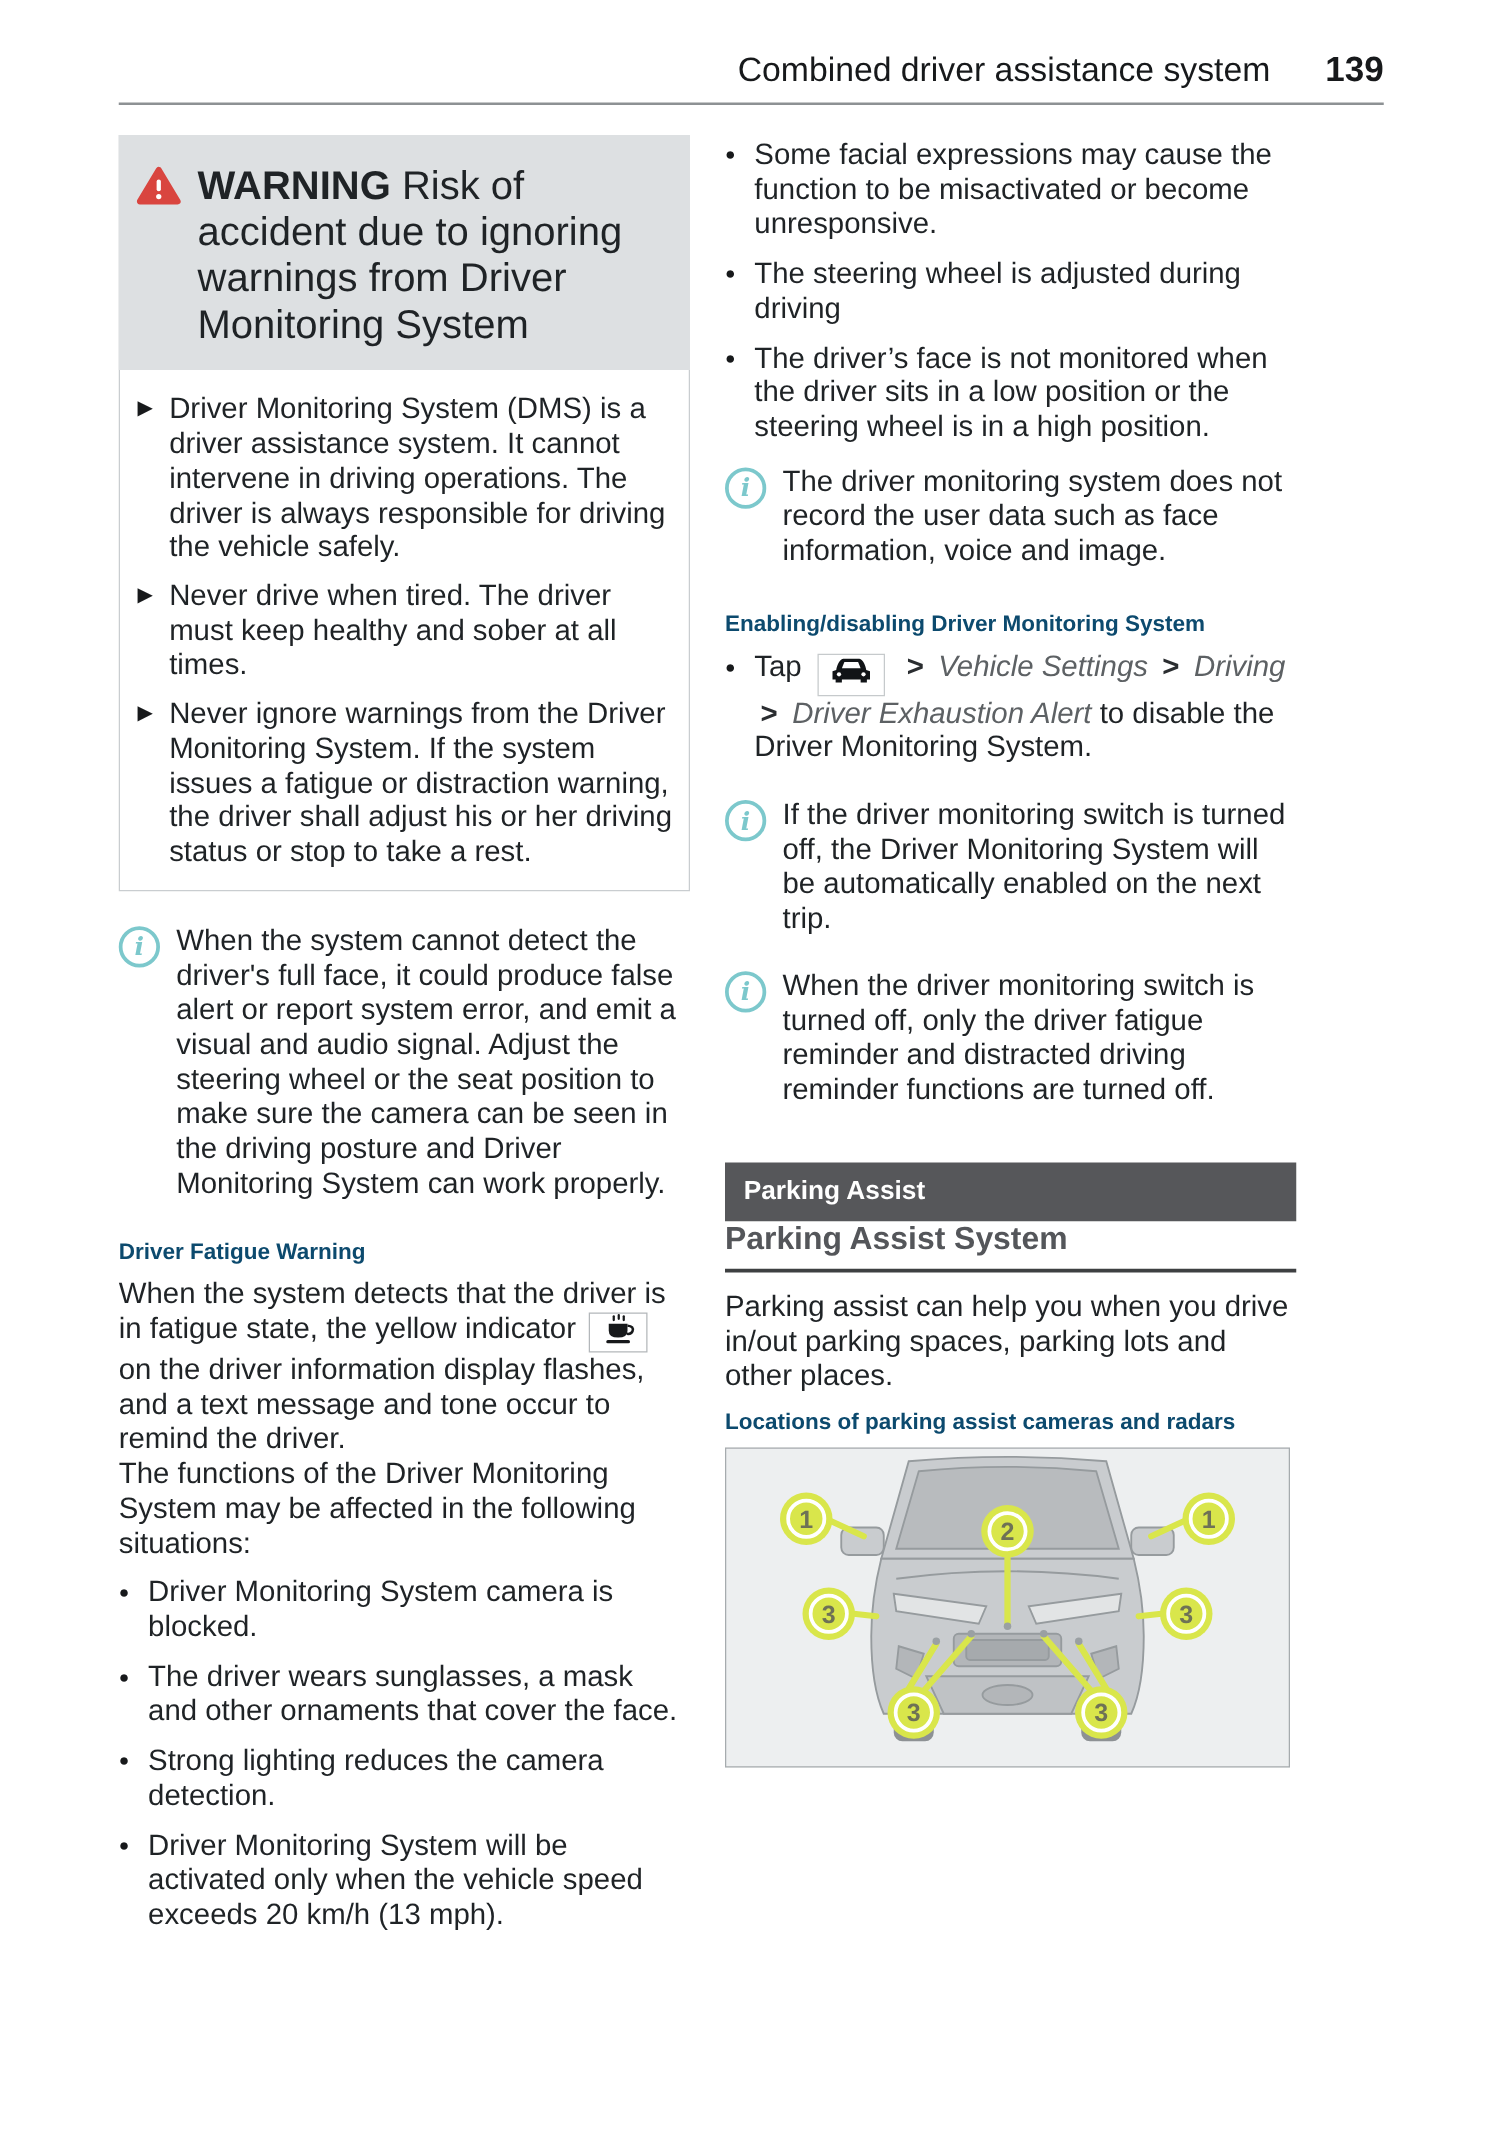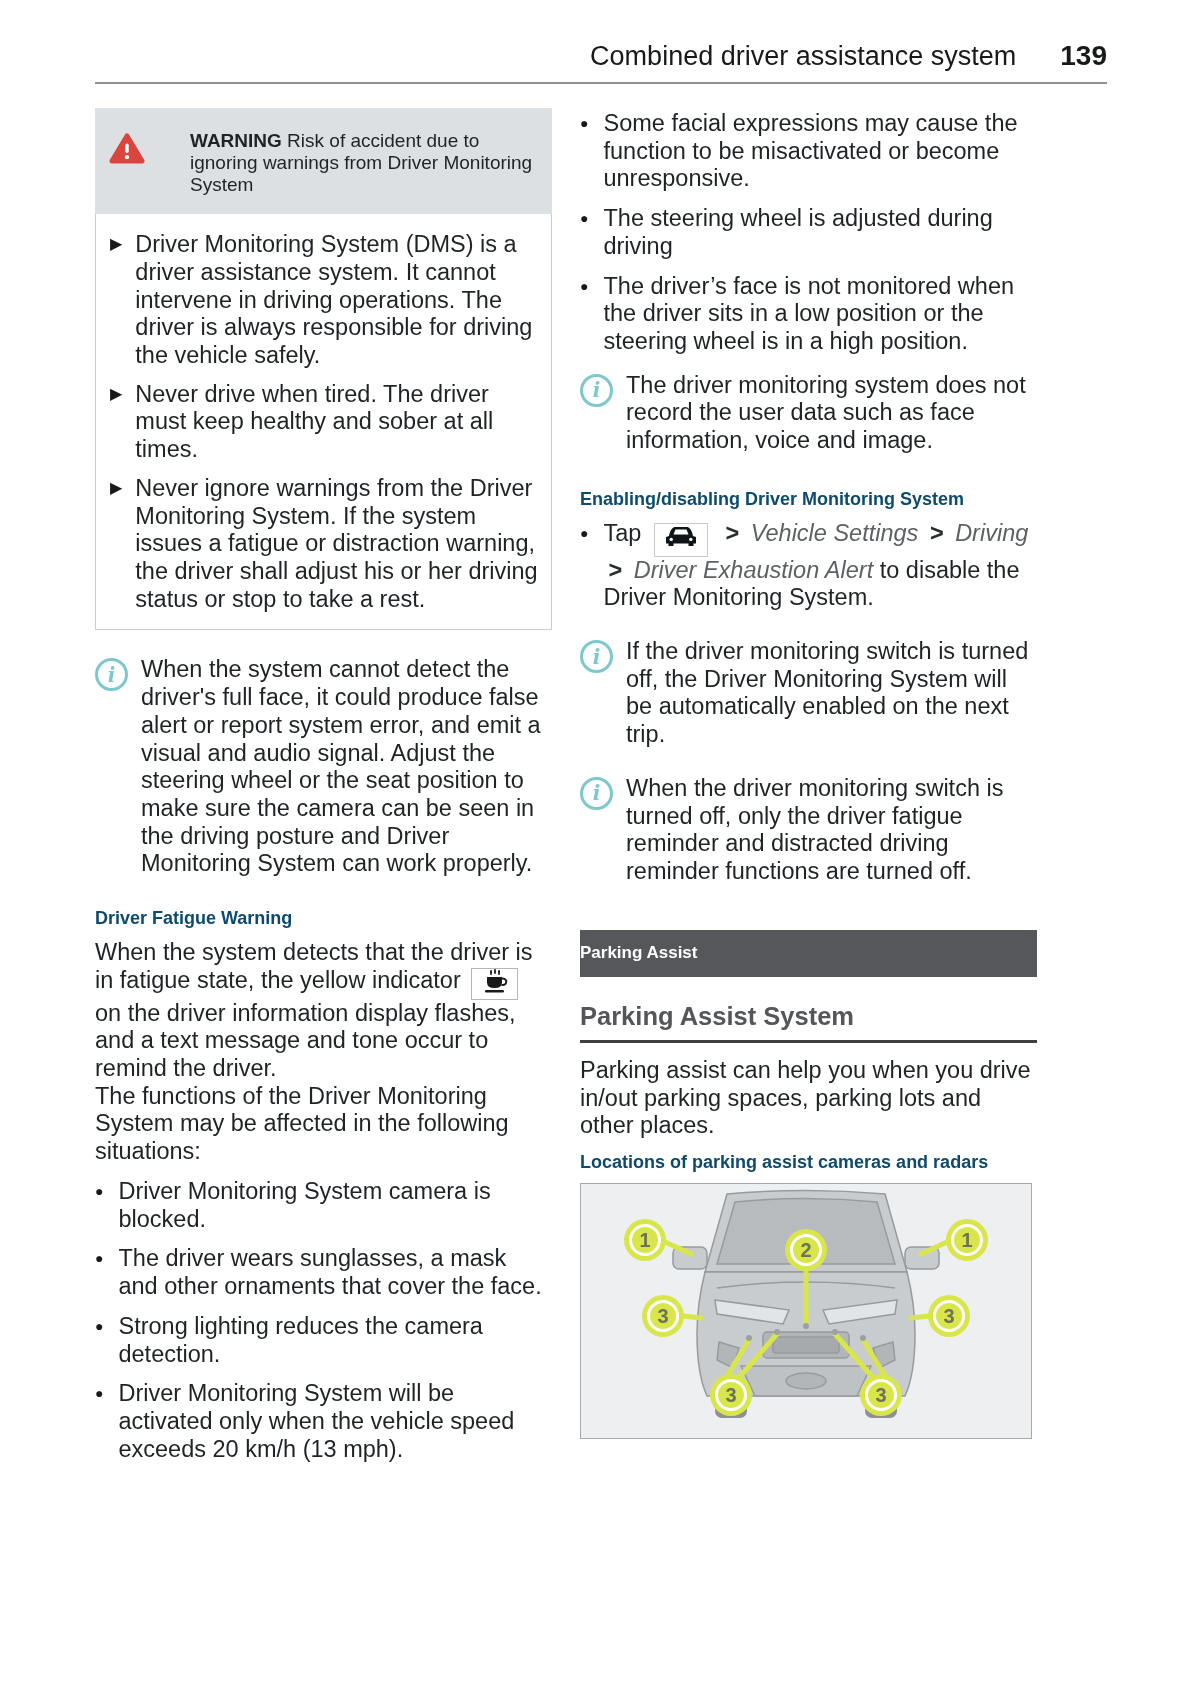--- a/index.html
+++ b/index.html
@@ -21,21 +21,21 @@
   .col { position:absolute; top:108px; width:457px; }
   .col-left  { left:95px; }
   .col-right { left:580px; top:110px; }
 
   .body-text { font-size:23.5px; line-height:1.18; color:#1f2326; }
 
   
   .warning-box { border:1px solid #c9cdd0; background:#fff; }
   .warning-head { background:#dde0e2; padding:22px 16px 18px 14px; display:flex; gap:13px; margin:-1px; }
   .warn-icon { flex:none; padding-top:2px; }
-  .warning-title { font-size:19px; line-height:1.16;margin-left:32px; }
+  .warning-title { font-size:32px; line-height:1.16; }
   .warning-title b { font-weight:bold; }
   .warning-body { padding:18px 12px 16px 14px; }
   .wb-row { display:flex; gap:13px; margin-bottom:11px; }
   .wb-row:last-child { margin-bottom:0; }
   .tri { flex:none; font-size:16px; color:#17191b; padding-top:3px; }
 
   
   .dot-row { display:flex; gap:15px; margin-bottom:12px; }
   .dot { flex:none; font-size:14px; color:#17191b; padding-top:5px; }
 
@@ -59,25 +59,25 @@
   .car-box {
     display:inline-block; vertical-align:-8px; width:54px; height:34px;
     border:1px solid #c6cacc; background:#fff; text-align:center; margin:0 6px; line-height:32px;
   }
   .chev { font-weight:bold; color:#2a2d30; margin:0 5px; }
   .menu { font-style:italic; color:#5d6164; }
 
   
   .section-bar {
     margin-top:44px; height:47px; background:#56575a; color:#fff;
-    display:flex; align-items:center; padding:0 0;
-    font-size:17px; font-weight:bold;
+    display:flex; align-items:center; padding:0 15px;
+    font-size:21px; font-weight:bold;
   }
   .sub-heading {
-    margin-top:25px; padding-bottom:9px; border-bottom:3px solid #3e4042;
+    padding-bottom:9px; border-bottom:3px solid #3e4042;
     color:#54565a; font-size:25.5px; font-weight:bold;
   }
   .parking-body { margin-top:14px; }
   .loc-heading { margin:12px 0 10px; }
 
   .diagram {
     margin-top:6px; width:452px; height:256px;
     background:#edeff0; border:1px solid #a6abae;
   }
 </style>

